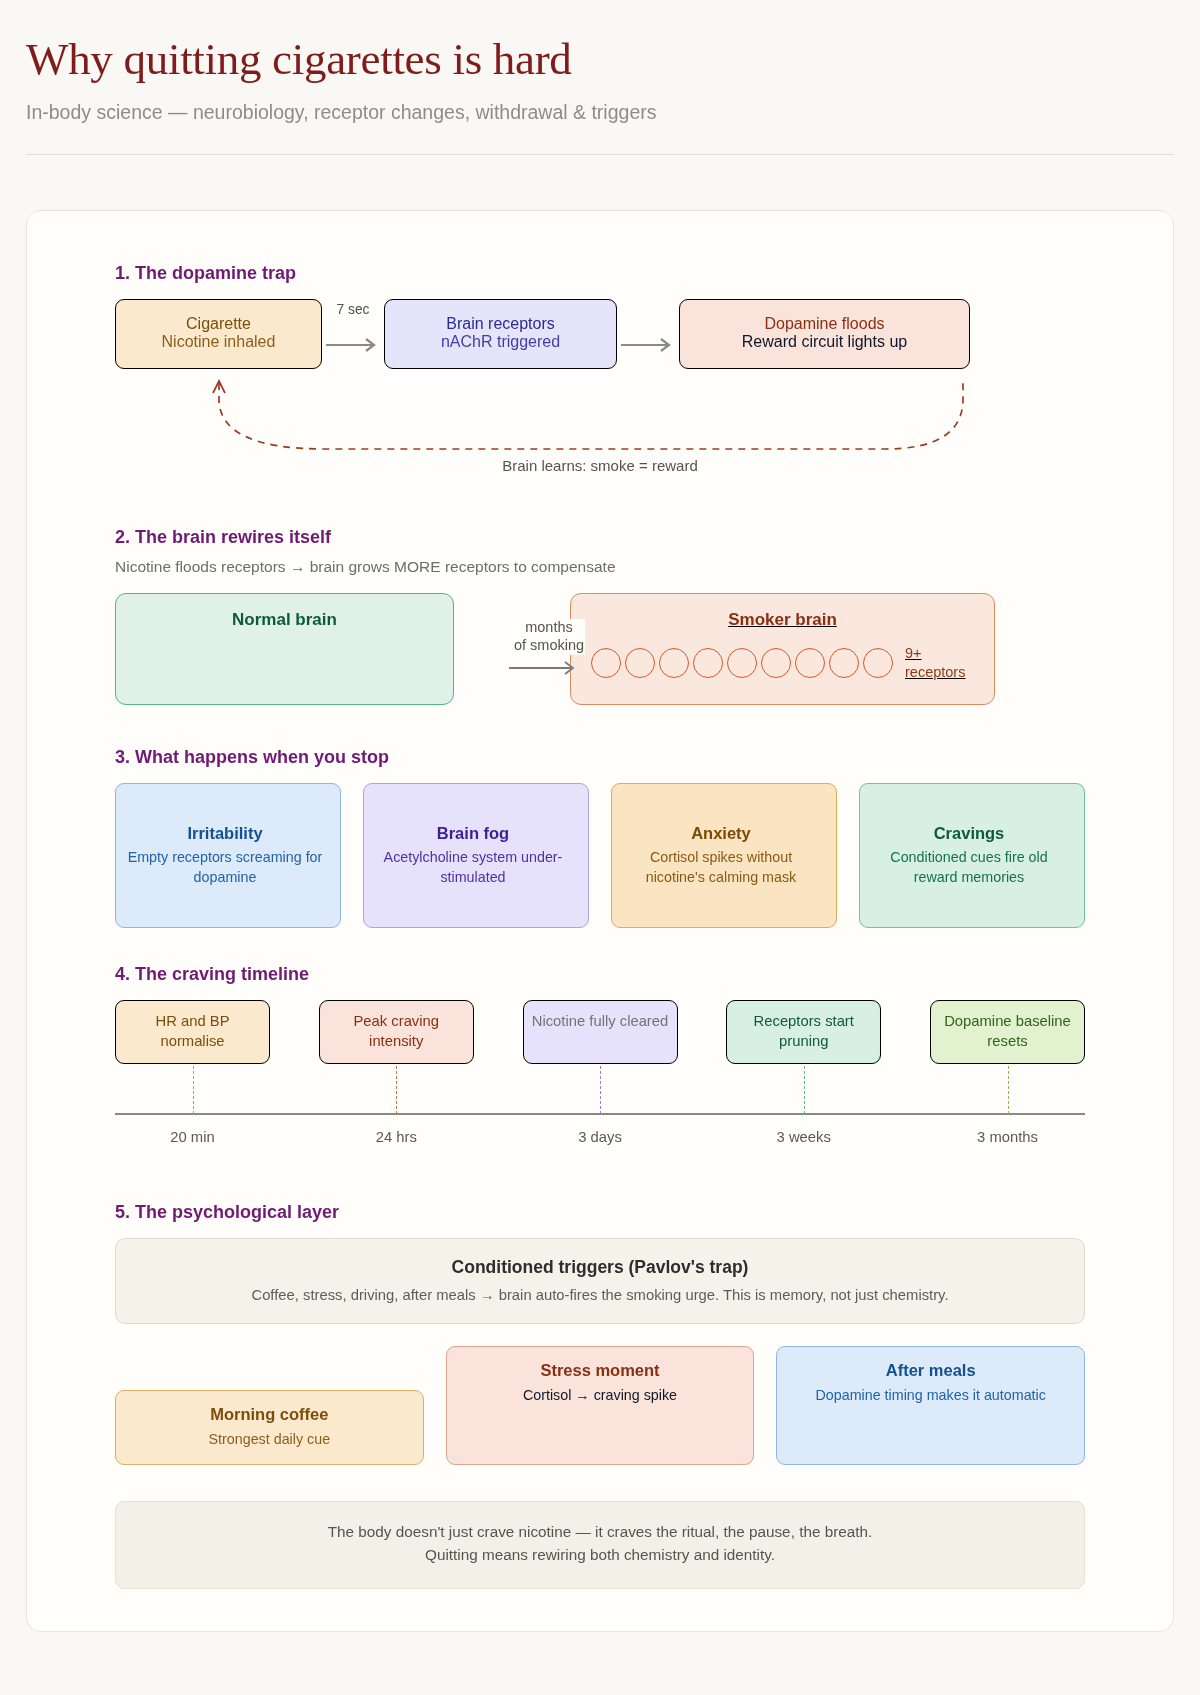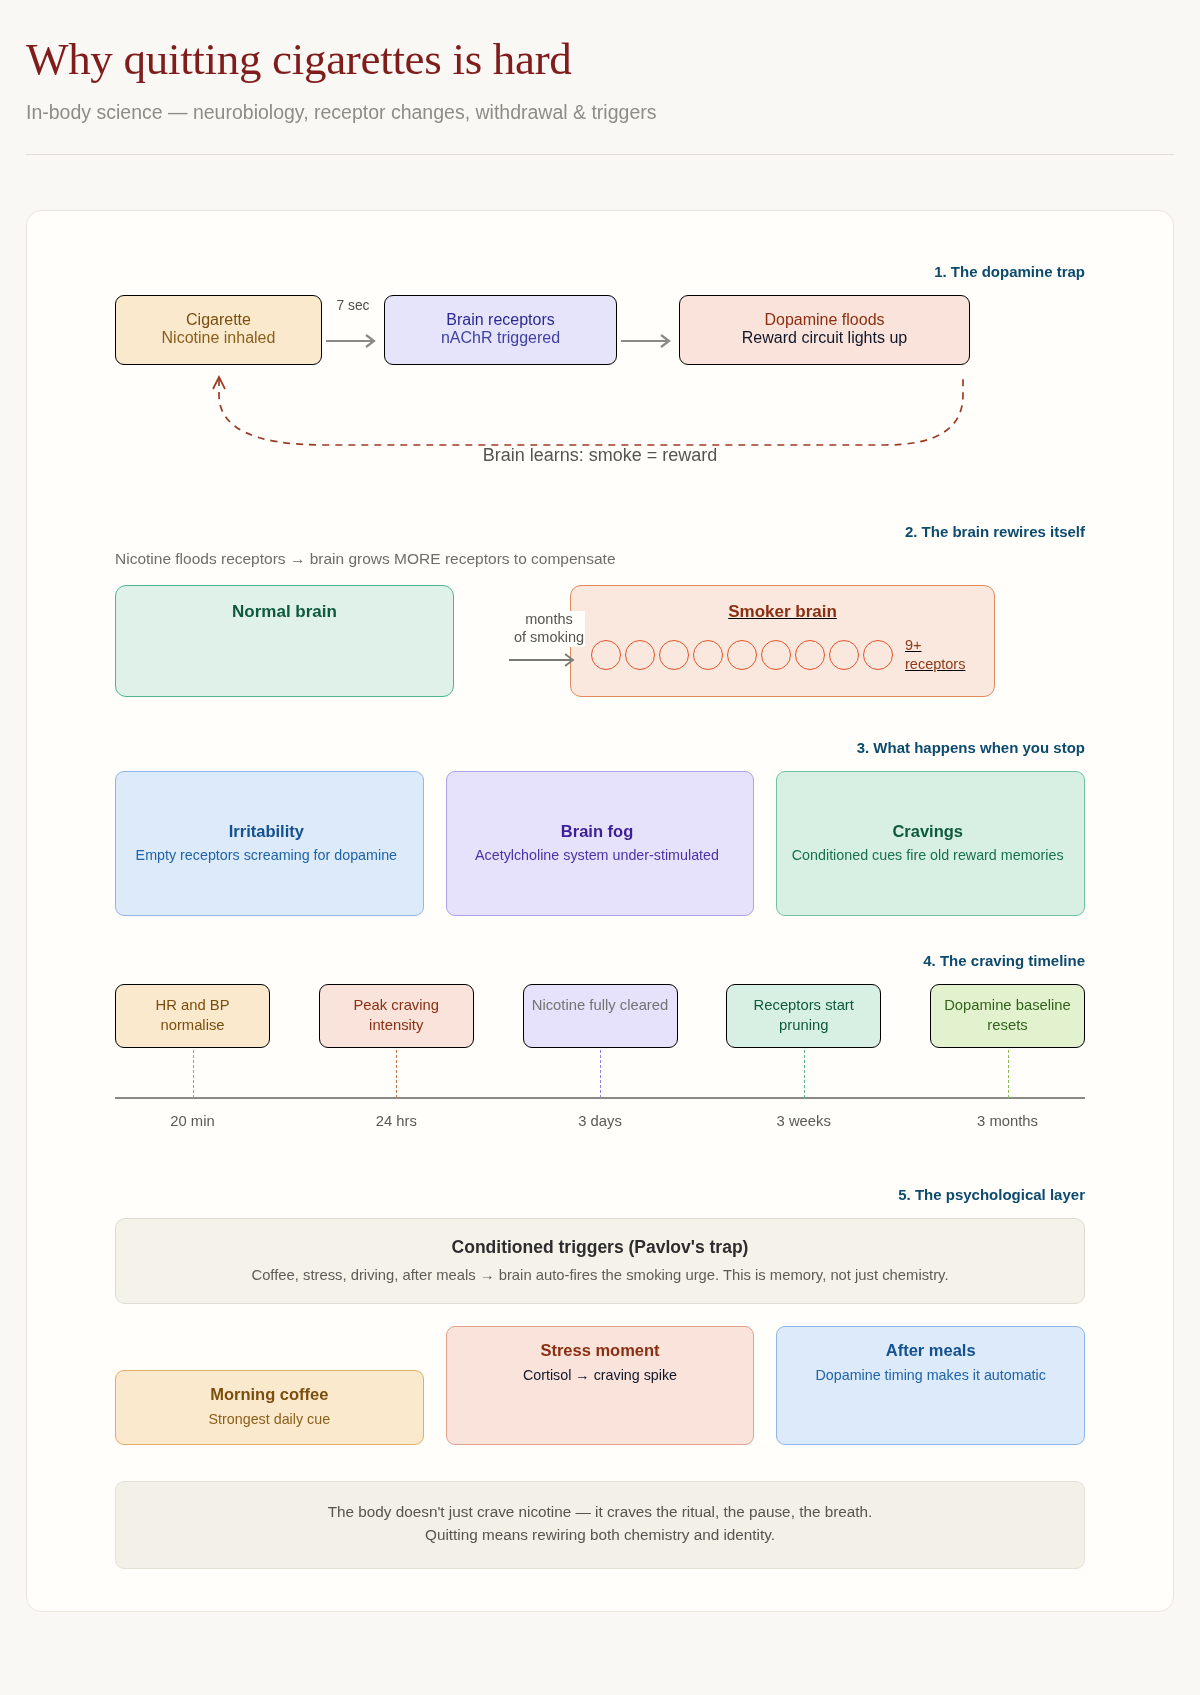--- a/index.html
+++ b/index.html
@@ -39,25 +39,24 @@
     margin: 55px 26px 0 26px;
     background: #fffefb;
     border: 1px solid #ebe6dc;
     border-radius: 15px;
     padding: 52px 0 42px 0;
     min-height: 1330px;
   }
   .inner { padding: 0 88px; }
 
   .section-title {
-    font-size: 15px;
+    font-size: 18px;
     font-weight: 700;
-    color: #0c4a6e;
+    color: #701a75;
     margin-bottom: 15px;
-    text-align: right;
   }
   .section-note {
     font-size: 15.5px;
     color: #6e6e68;
     margin: -5px 0 17px 0;
   }
   .sec { margin-bottom: 36px; }
 
   
   .bx {
@@ -105,23 +104,23 @@
     position: absolute;
     top: 3px; left: 50%;
     transform: translateX(-50%);
     font-size: 13.8px;
     color: #4f4f4a;
     white-space: nowrap;
   }
   .loop-wrap { position: relative; height: 118px; margin-top: 0; }
   .loop-caption {
     position: absolute;
-    top: 72px; left: 0; right: 0;
-    text-align: center;
-    font-size: 18px;
+    top: 80px; left: 0; right: 0;
+    text-align: center;
+    font-size: 15px;
     color: #555550;
   }
 
   
   .brains { position: relative; height: 118px; }
   .brain-box {
     position: absolute;
     top: 0;
     border-radius: 11px;
     border: 1.3px solid;
@@ -314,20 +313,24 @@
         <div class="section-title">3. What happens when you stop</div>
         <div class="grid4">
           <div class="bx p-blue">
             <div class="t">Irritability</div>
             <div class="s">Empty receptors screaming for dopamine</div>
           </div>
           <div class="bx p-violet">
             <div class="t">Brain fog</div>
             <div class="s">Acetylcholine system under-stimulated</div>
           </div>
+          <div class="bx p-orange">
+            <div class="t">Anxiety</div>
+            <div class="s">Cortisol spikes without nicotine's calming mask</div>
+          </div>
           <div class="bx p-mint">
             <div class="t">Cravings</div>
             <div class="s">Conditioned cues fire old reward memories</div>
           </div>
         </div>
       </div>
 
       <div class="sec">
         <div class="section-title">4. The craving timeline</div>
 

